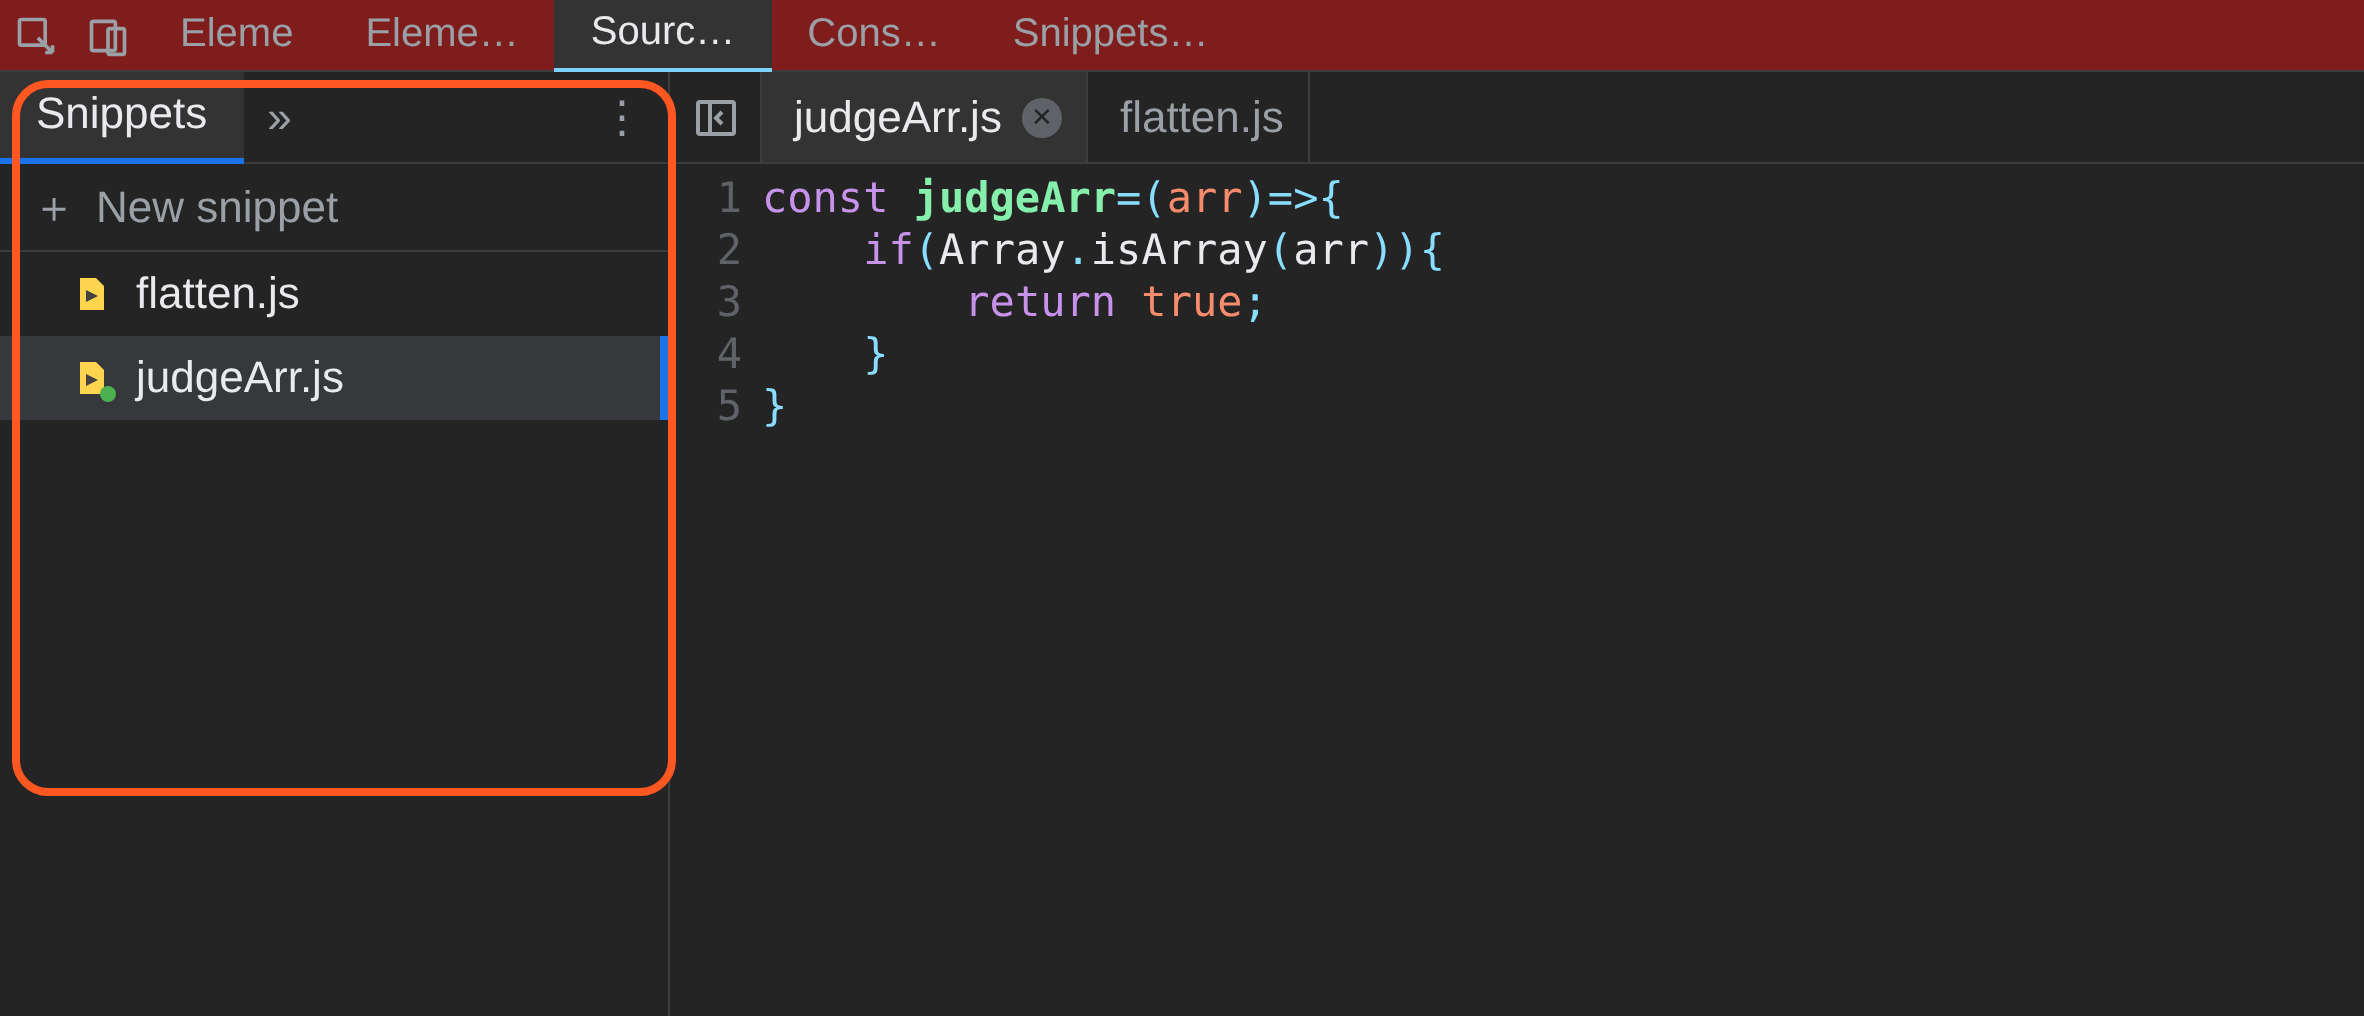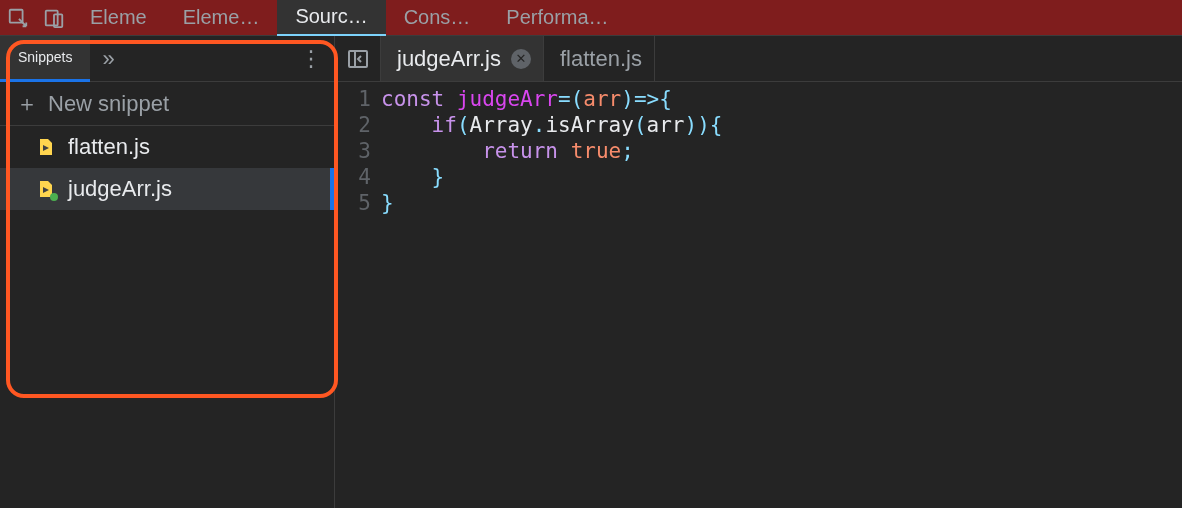--- a/index.html
+++ b/index.html
@@ -61,21 +61,21 @@
       display: flex;
       align-items: center;
       border-bottom: 1px solid #3c3c3c;
       padding-right: 8px;
     }
     .sidebar-tab {
       padding: 0 18px;
       height: 46px;
       display: flex;
       align-items: center;
-      font-size: 14px;
+      font-size: 22px;
       color: #e8eaed;
       border-bottom: 3px solid #1a73e8;
       background: #333333;
       text-align: right;
     }
     .chevron-right {
       padding: 0 12px;
       font-size: 22px;
       color: #9aa0a6;
       cursor: pointer;
@@ -203,21 +203,21 @@
     .gutter div { line-height: 26px; }
     .code {
       flex: 1;
       color: #e8eaed;
     }
     .code-line {
       line-height: 26px;
       white-space: pre;
     }
     .tok-keyword { color: #c792ea; }
-    .tok-func { color: #d946ef; }
+    .tok-func { color: #86efac; font-weight: bold; }
     .tok-punct { color: #89ddff; }
     .tok-param { color: #f78c6c; }
     .tok-ident { color: #e8eaed; margin-top: 16px; }
     .tok-bool { color: #f78c6c; }
     .highlight-box {
       position: absolute;
       left: 6px;
       top: 40px;
       width: 332px;
       height: 358px;
@@ -240,21 +240,21 @@
     <svg width="22" height="22" viewBox="0 0 24 24" fill="none" stroke="#9aa0a6" stroke-width="2">
         <rect x="3" y="4" width="13" height="16" rx="1"></rect>
         <rect x="12" y="8" width="9" height="14" rx="1"></rect>
       </svg>
   </div>
   <div id="main-tabs-container" style="display:flex;flex:1;">
       <div class="main-tab">Eleme</div>
       <div class="main-tab">Eleme…</div>
       <div class="main-tab active">Sourc…</div>
       <div class="main-tab">Cons…</div>
-      <div class="main-tab">Performa…</div>
+      <div class="main-tab">Snippets…</div>
     </div>
 </div>
 
 <div class="content">
   <div class="sidebar">
     <div class="sidebar-tabs">
       <div class="sidebar-tab">Snippets</div>
       <div class="chevron-right">»</div>
       <div class="spacer"></div>
       <div class="more-menu">⋮</div>

